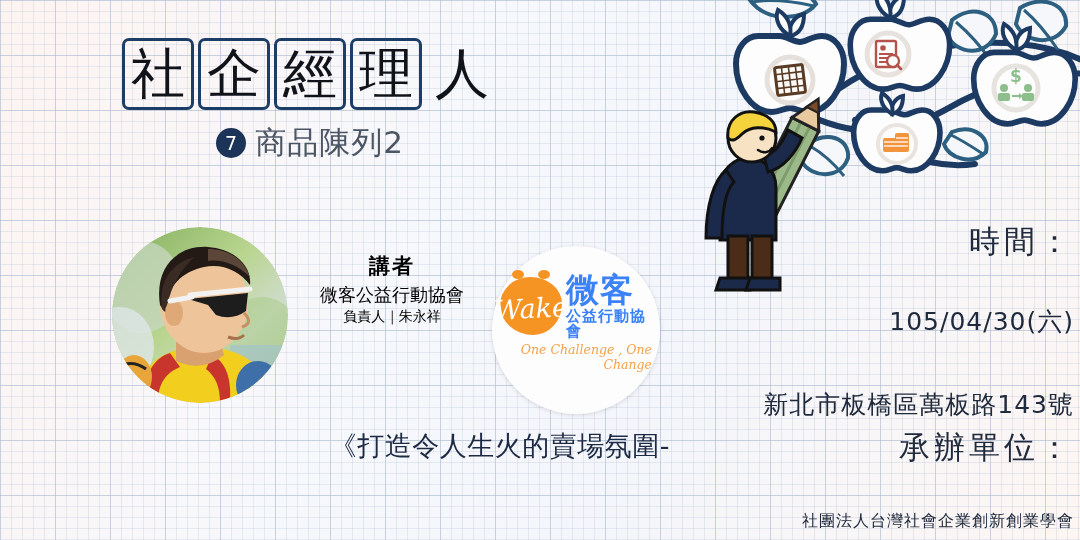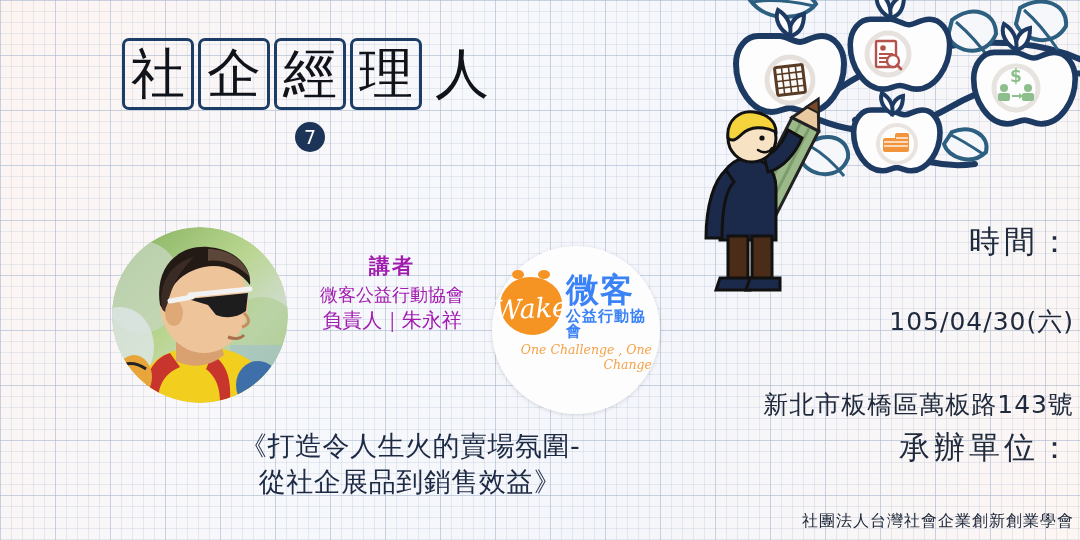--- a/index.html
+++ b/index.html
@@ -53,25 +53,25 @@
 
   
   .photo{
     position:absolute;left:112px;top:227px;width:176px;height:176px;border-radius:50%;
     overflow:hidden;
   }
   .photo svg{display:block;}
 
   
   .speaker{
-    position:absolute;left:296px;top:252px;width:192px;text-align:center;color:#a21caf;
+    position:absolute;left:296px;top:252px;width:192px;text-align:center;color:#000000;
   }
   .speaker .lbl{font-size:21px;font-weight:bold;letter-spacing:2px;margin-bottom:3px;}
   .speaker .l2{font-size:18px;line-height:1.32;}
-  .speaker .l3{font-size:20px;line-height:1.32;text-align:center;}
+  .speaker .l3{font-size:14px;line-height:1.32;text-align:center;}
 
   
   .logo-circle{
     position:absolute;left:492px;top:246px;width:168px;height:168px;border-radius:50%;
     background:#fdfdfd;box-shadow:0 1px 4px rgba(60,70,90,.18);
     display:flex;align-items:center;justify-content:center;
   }
   .logo-inner{width:152px;height:112px;position:relative;}
   .logo-top{display:flex;align-items:center;justify-content:center;gap:4px;height:64px;}
   .wake-blob{
@@ -92,21 +92,21 @@
     color:#3b82f6;font-size:33px;font-weight:bold;letter-spacing:1px;line-height:1;
   }
   .logo-cn small{display:block;font-size:15px;letter-spacing:1px;margin-top:3px;font-weight:bold;}
   .logo-tag{
     text-align:right;color:#f5a24a;font-size:12.5px;margin-top:4px;
     font-family:"DejaVu Serif","Liberation Serif",serif;font-style:italic;
   }
 
   
   .topic{
-    position:absolute;left:150px;top:428px;width:520px;text-align:center;
+    position:absolute;left:150px;top:428px;width:520px;text-align:right;
     color:#1d2a44;font-size:27px;line-height:1.34;letter-spacing:.5px;
   }
 
   
   .info{
     position:absolute;right:6px;top:222px;width:380px;text-align:right;
     color:#202a3d;
   }
   .info .k{font-size:31px;letter-spacing:4px;line-height:1.28;}
   .info .v{font-size:25px;letter-spacing:1px;line-height:1.28;margin-top:44px;}
@@ -239,20 +239,21 @@
   <div class="title-wrap">
     <div class="title-boxes">
       <div class="tbox">社</div>
       <div class="tbox">企</div>
       <div class="tbox">經</div>
       <div class="tbox">理</div>
       <div class="tbox nobox">人</div>
     </div>
     <div class="subtitle-row">
       <div class="num-badge">7</div>
+      <div class="subtitle-text">商品陳列2</div>
     </div>
   </div>
 
   <div class="photo">
     <svg width="176" height="176" viewBox="0 0 176 176" xmlns="http://www.w3.org/2000/svg">
       <defs>
         <clipPath id="circ">
             <circle cx="88" cy="88" r="88"></circle>
           </clipPath>
         <linearGradient id="bg" x1="0" y1="0" x2="1" y2="1">
@@ -313,21 +314,20 @@
           <span>微客</span>
           <small>公益行動協會</small>
         </div>
       </div>
       <div class="logo-tag">One Challenge , One Change</div>
     </div>
   </div>
 
   <div class="topic">
     <div>《打造令人生火的賣場氛圍-</div>
-    <div>從社企展品到銷售效益》</div>
   </div>
 
   <div class="info">
     <div class="k">時間：</div>
     <div class="v">105/04/30(六)</div>
     <div class="gap"></div>
     <div class="v">新北市板橋區萬板路143號</div>
     <div class="gap"></div>
     <div class="k">承辦單位：</div>
     <div class="v small">社團法人台灣社會企業創新創業學會</div>

